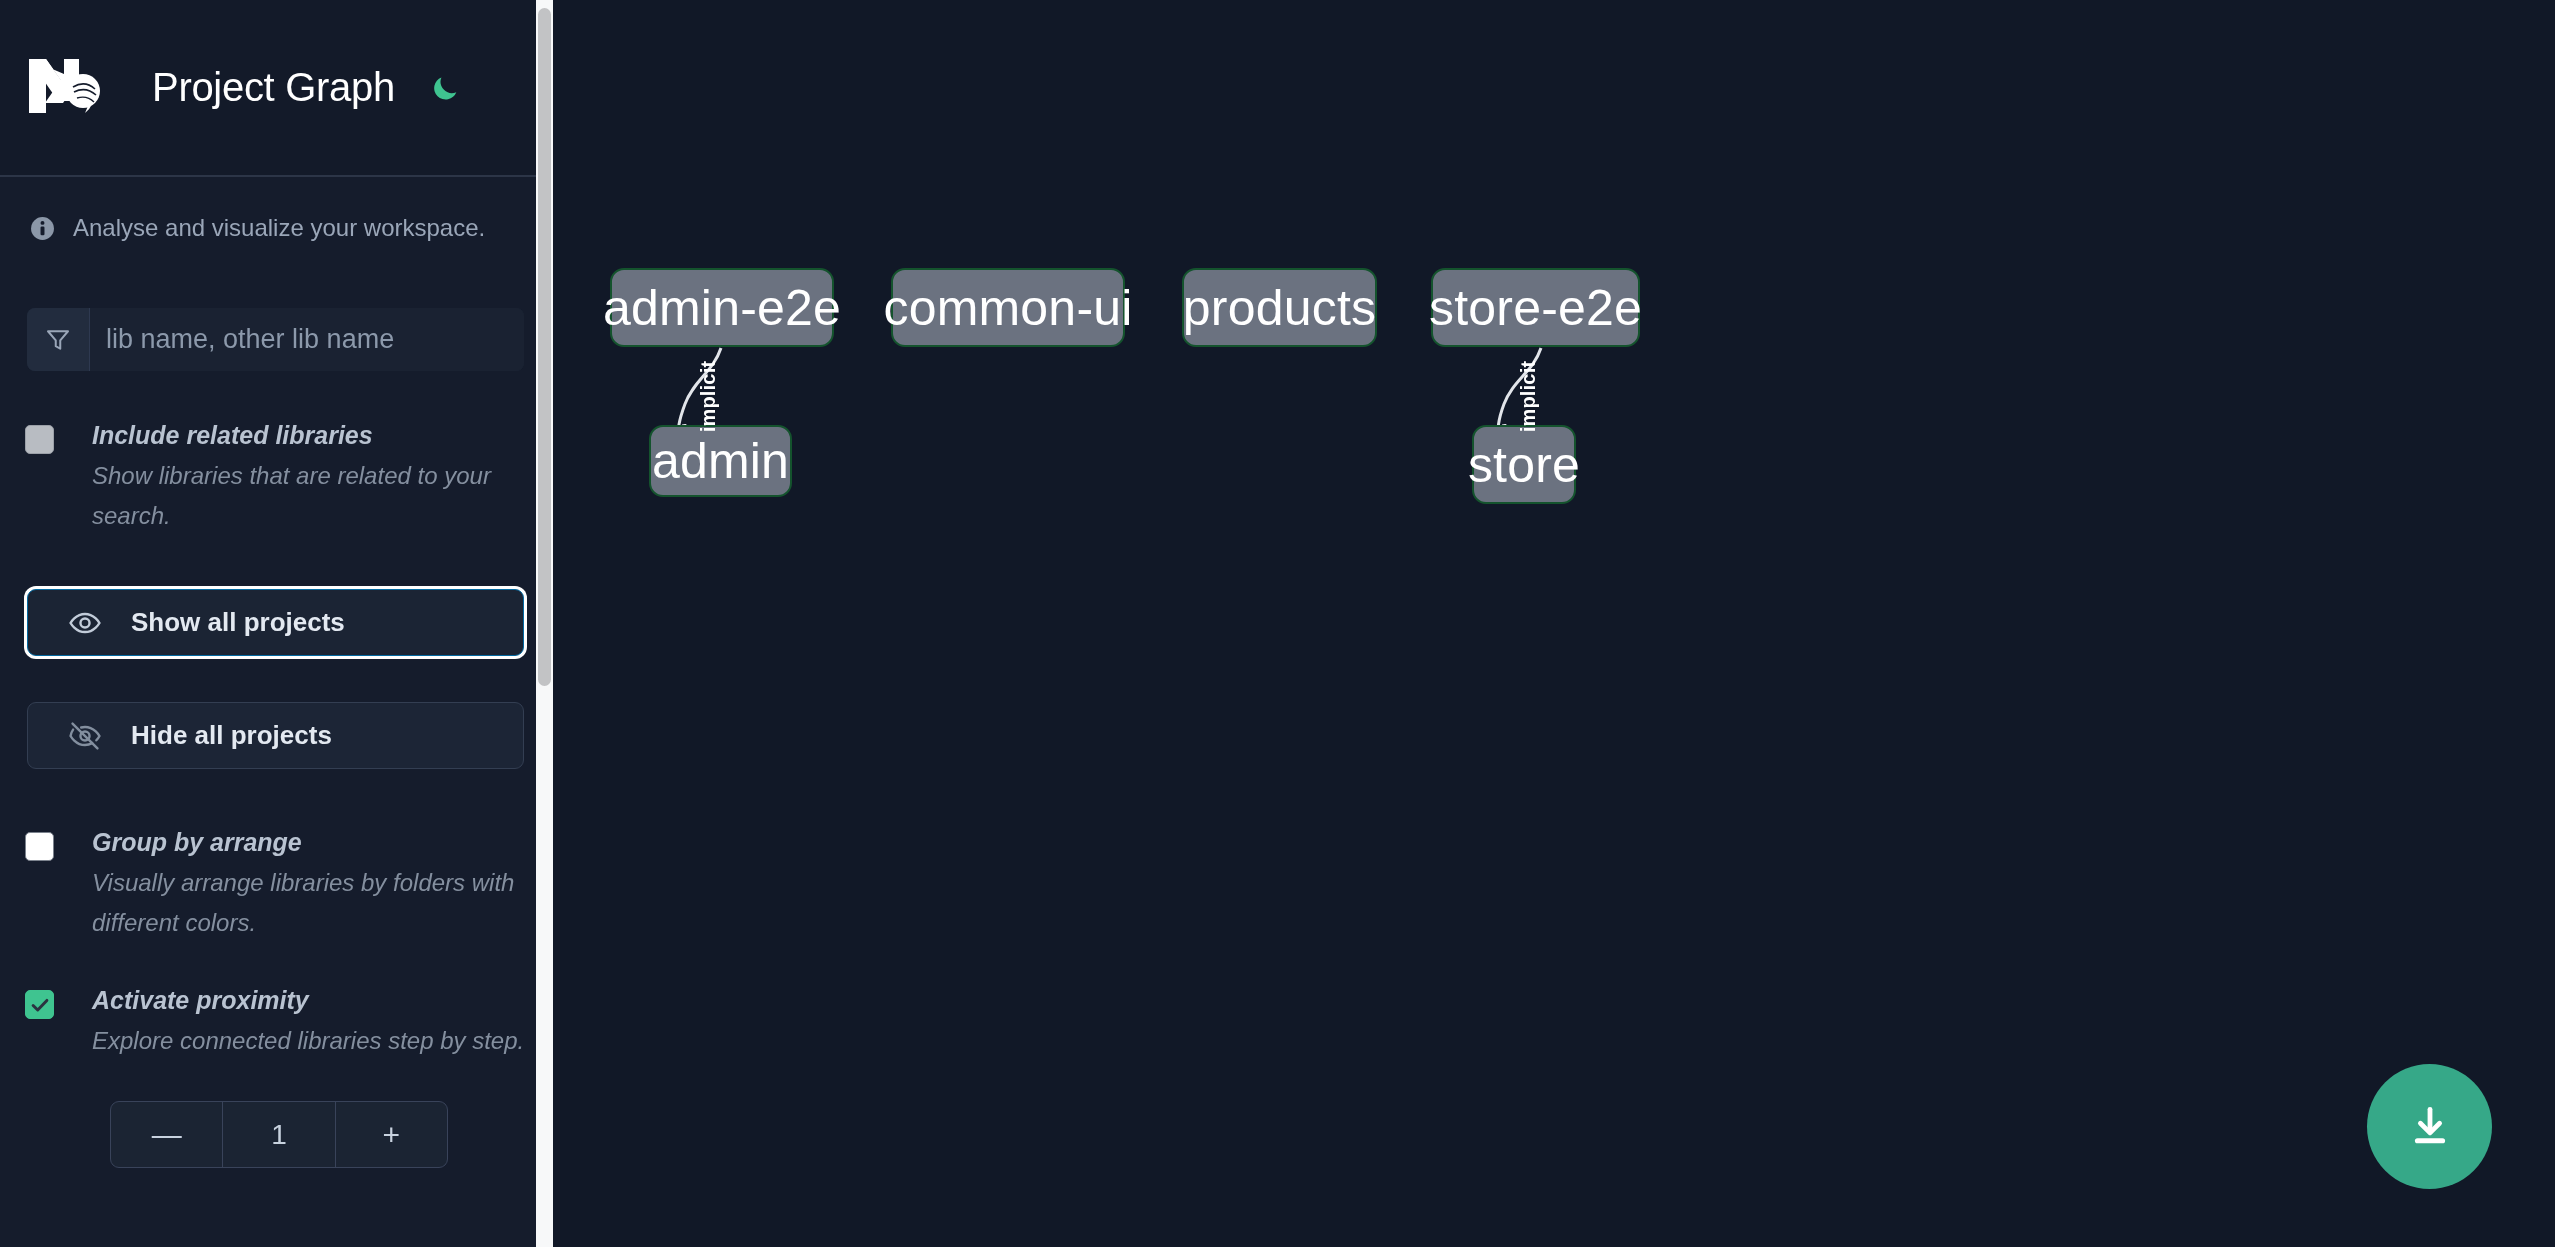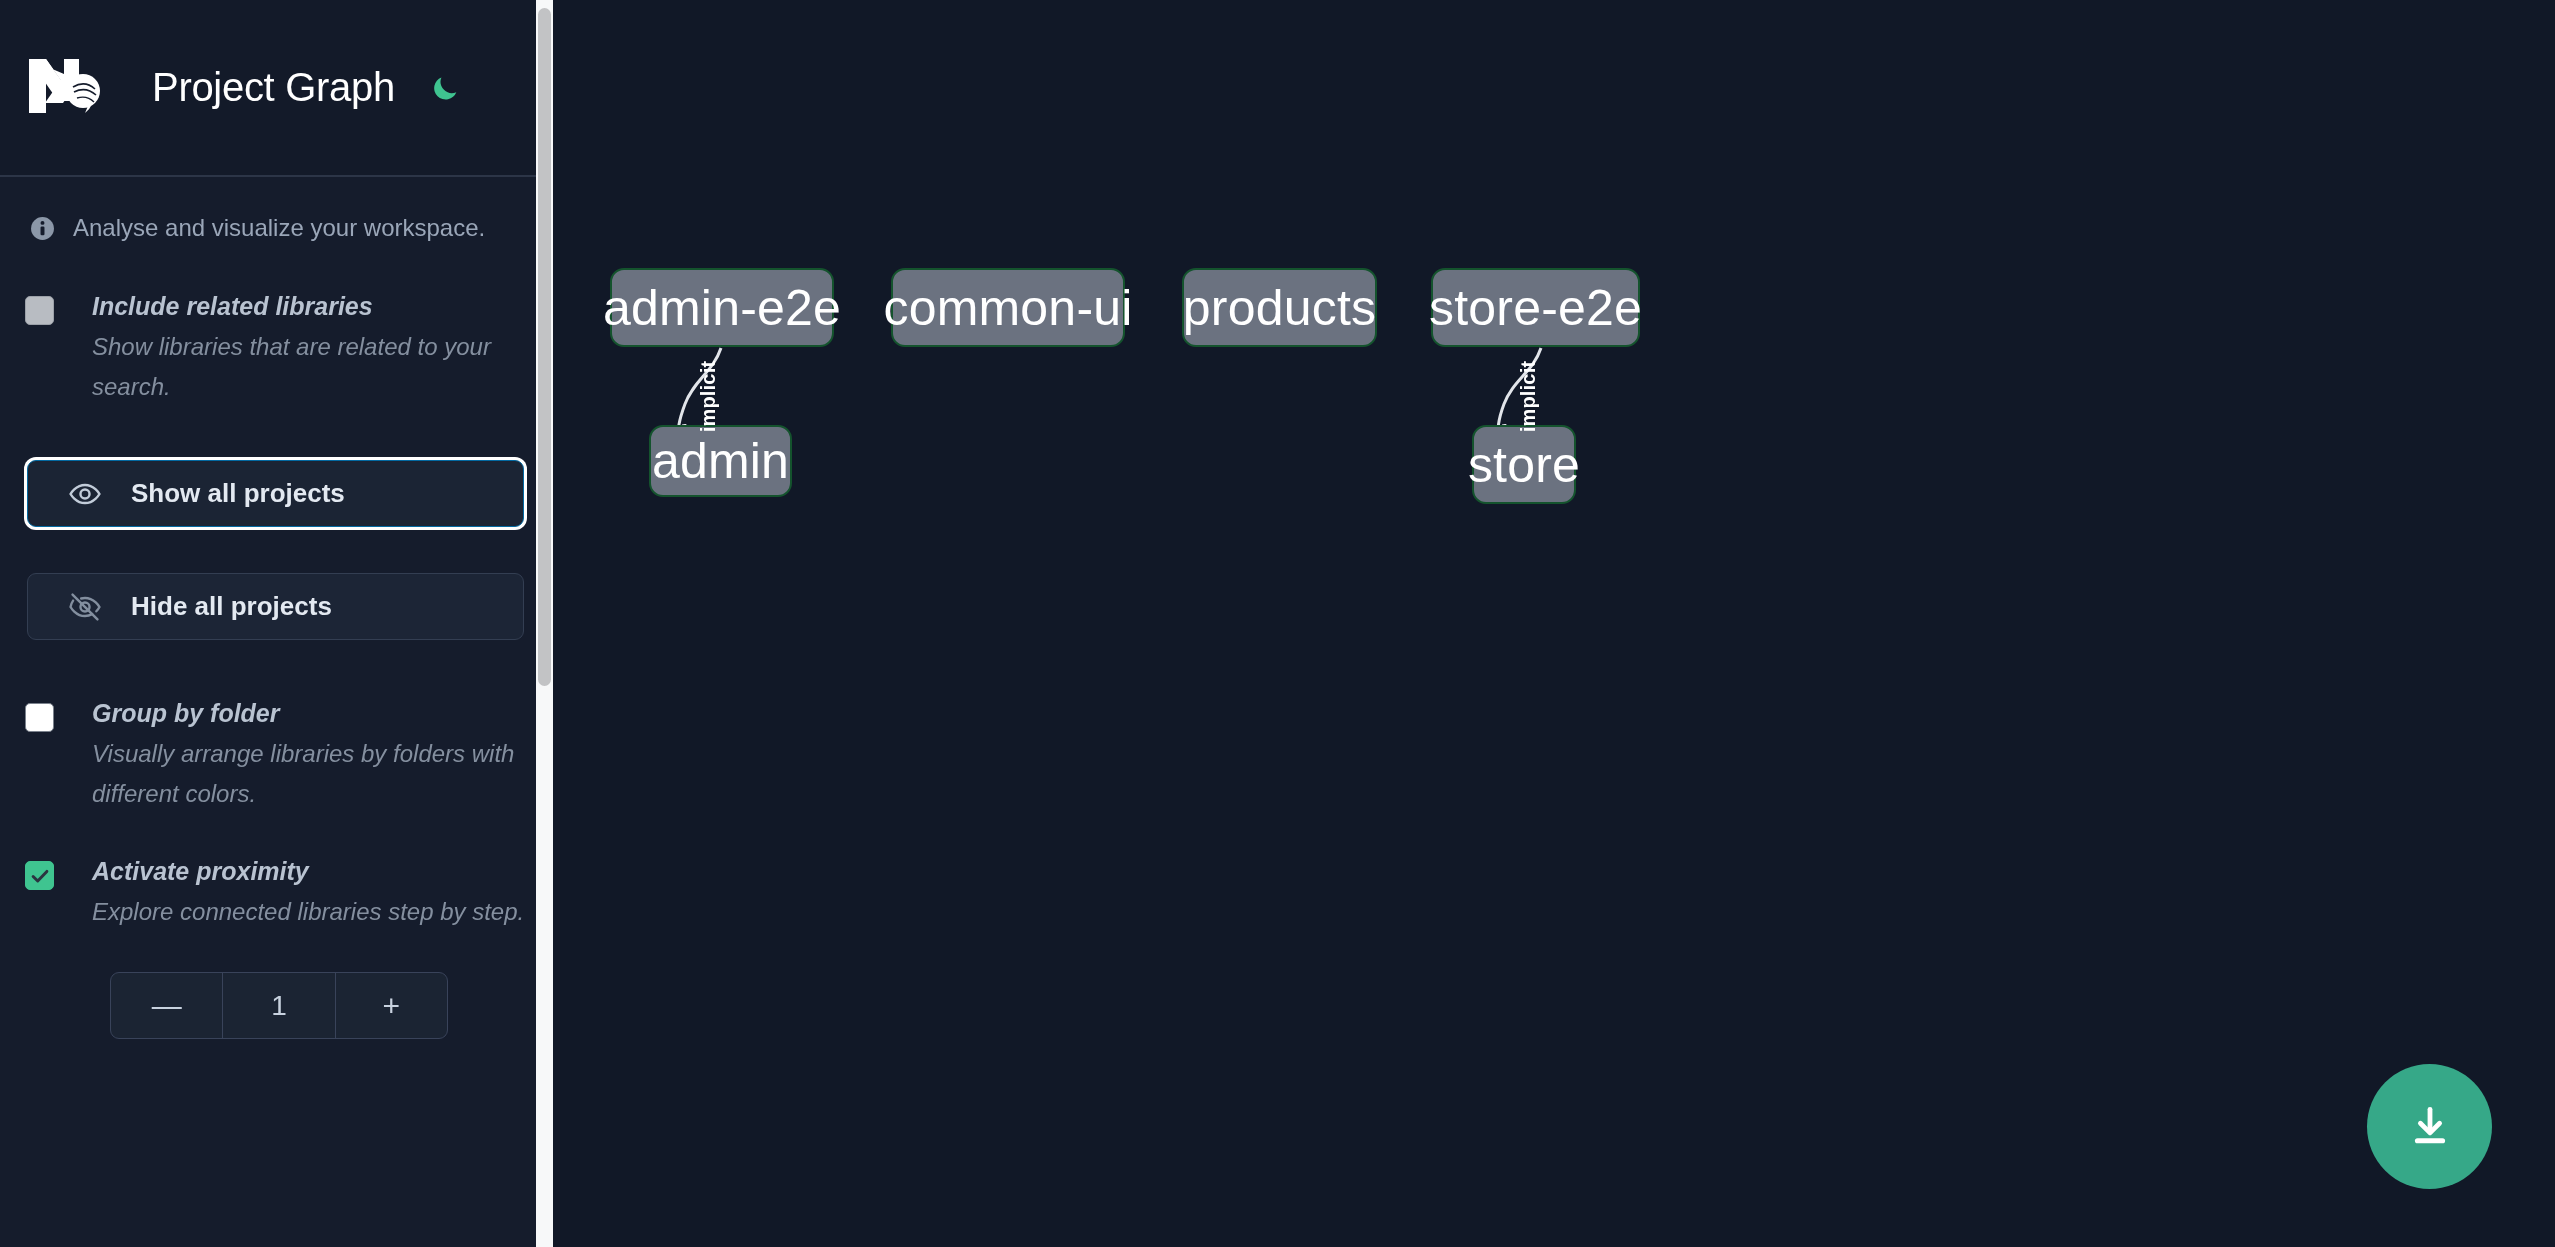--- a/index.html
+++ b/index.html
@@ -345,20 +345,28 @@
 
       <div class="tagline-row">
         <svg class="info-icon" viewBox="0 0 24 24">
           <circle cx="12" cy="12" r="11" fill="#8b97a8"></circle>
           <circle cx="12" cy="6.6" r="1.9" fill="#151c2c"></circle>
           <rect x="10.1" y="10" width="3.8" height="8.4" rx="1.2" fill="#151c2c"></rect>
         </svg>
         <div class="tagline-text">Analyse and visualize your workspace.</div>
       </div>
 
+      <div class="search-wrap">
+        <div class="search-icon-box">
+          <svg width="30" height="30" viewBox="0 0 24 24">
+            <path d="M4 5h16l-6.2 7.3V19l-3.6-2.1v-4.6z" fill="none" stroke="#9aa6b8" stroke-width="1.6" stroke-linejoin="round"></path>
+          </svg>
+        </div>
+        <input class="search-input" type="text" placeholder="lib name, other lib name" style="">
+      </div>
 
       <div class="opt-block first">
         <div class="cb cb-disabled"></div>
         <div class="opt-text">
           <div class="opt-label">Include related libraries</div>
           <div class="opt-desc">Show libraries that are related to your search.</div>
         </div>
       </div>
 
       <div class="btn-stack">
@@ -382,21 +390,21 @@
           </span>
           <span class="big-btn-label">Hide all projects</span>
         </div>
       </div>
 
       <div class="gap-1"></div>
 
       <div class="opt-block">
         <div class="cb cb-unchecked"></div>
         <div class="opt-text">
-          <div class="opt-label">Group by folder</div>
+          <div class="opt-label">Group by arrange</div>
           <div class="opt-desc">Visually arrange libraries by folders with different colors.</div>
         </div>
       </div>
 
       <div class="gap-2"></div>
 
       <div class="opt-block">
         <div class="cb cb-checked">
           <svg width="22" height="22" viewBox="0 0 24 24">
             <path d="M4.5 12.5l5 5 10-10.5" fill="none" stroke="#2b3340" stroke-width="3.2" stroke-linecap="round" stroke-linejoin="round"></path>

